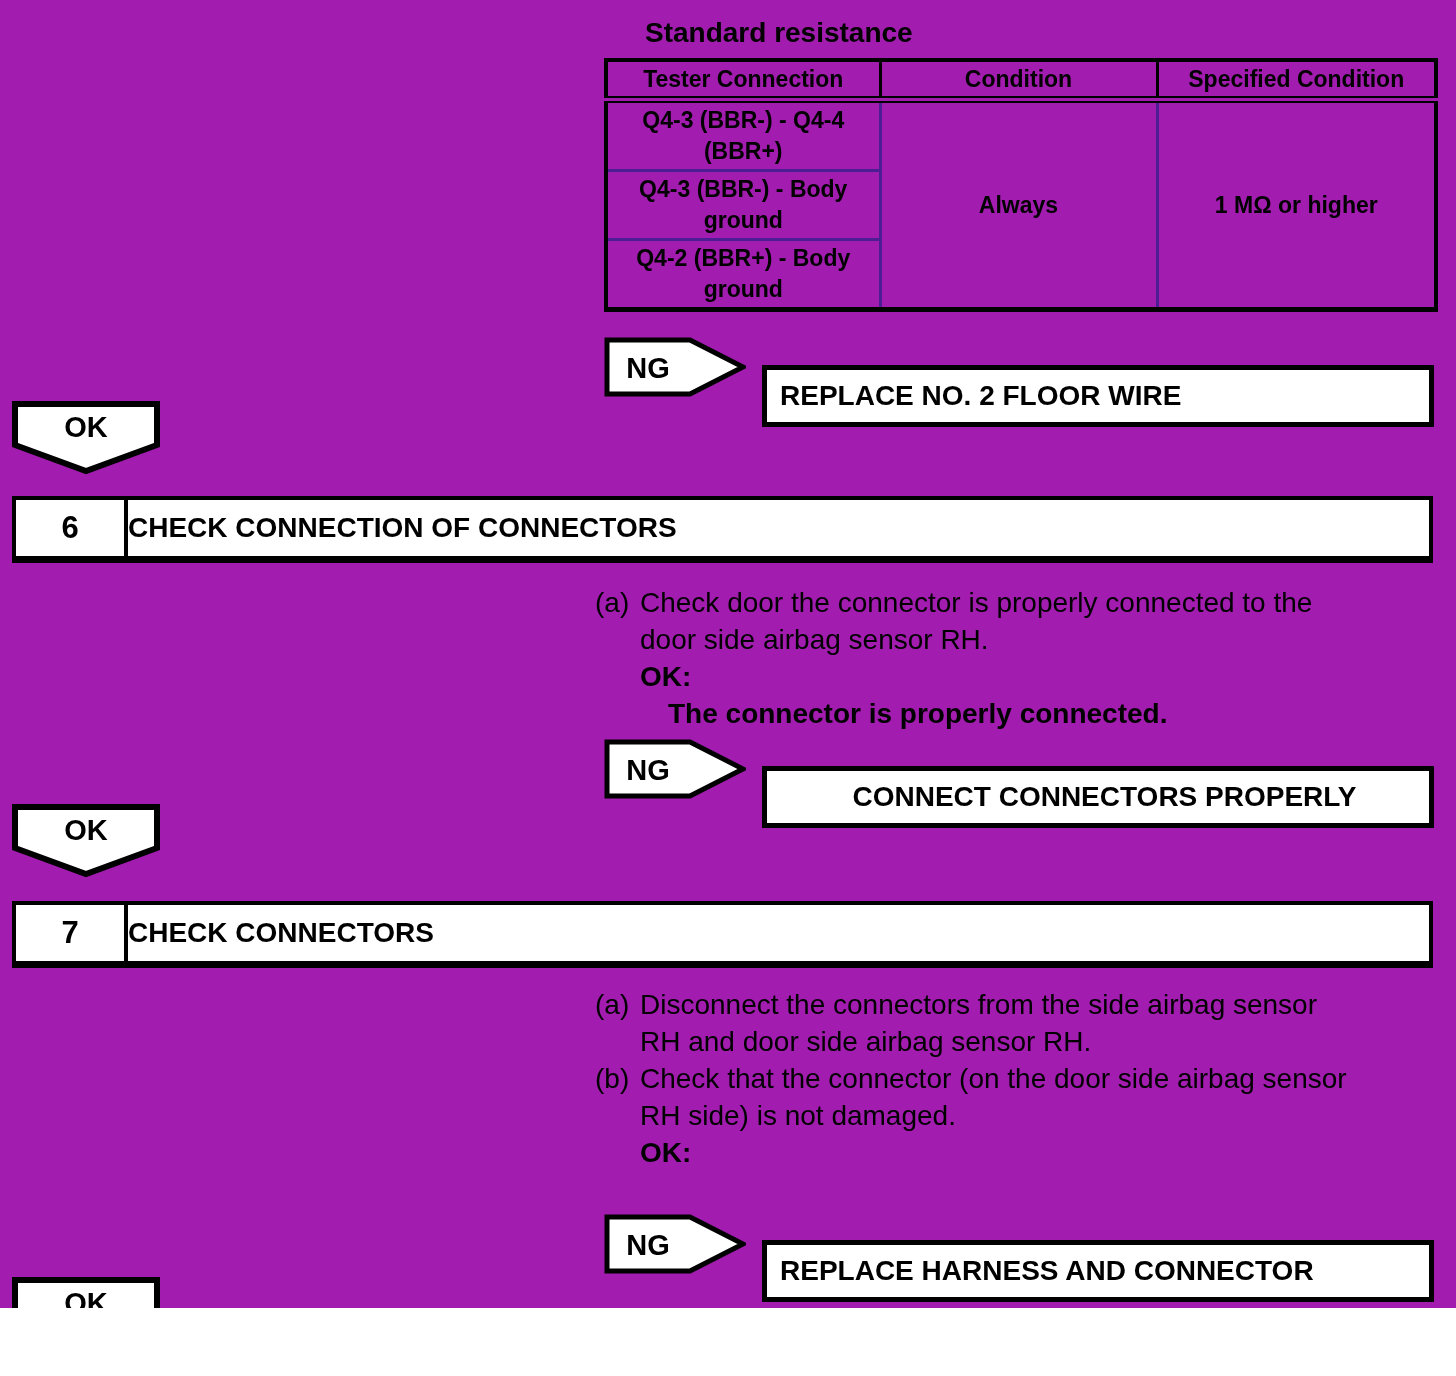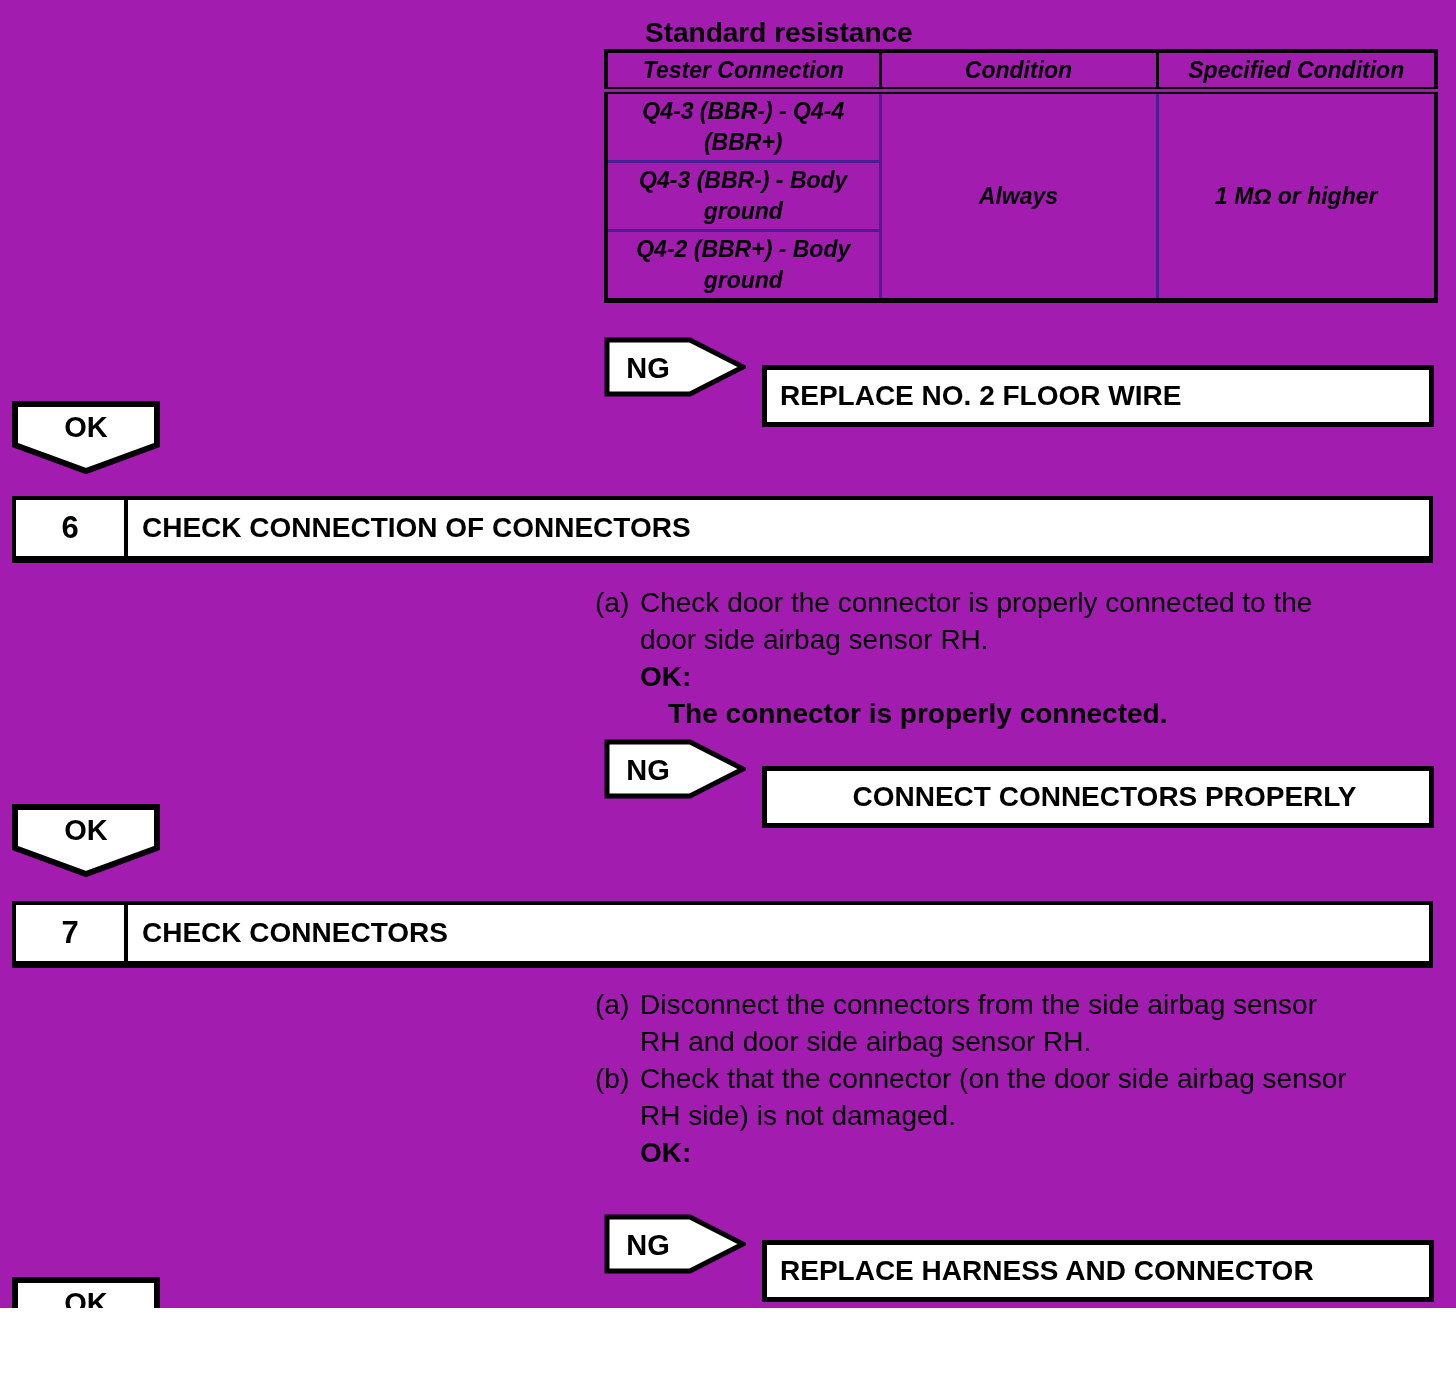--- a/index.html
+++ b/index.html
@@ -15,24 +15,24 @@
   .abs { position: absolute; }
 
   
   .section-title {
     left: 645px; top: 17px;
     font-size: 28px; font-weight: bold;
   }
 
   
   table.spec {
-    position: absolute; left: 604px; top: 49px;
+    position: absolute; left: 604px; top: 58px;
     width: 830px;
     border-collapse: collapse; table-layout: fixed;
-    border: 4px solid #000; border-bottom: 5px solid #000; font-style: italic;
+    border: 4px solid #000; border-bottom: 5px solid #000;
   }
   table.spec th {
     border: 3px solid #000;
     border-bottom: 7px double #000;
     height: 34px;
     font-size: 23px; font-weight: bold; text-align: center;
     padding: 0 6px;
   }
   table.spec td {
     border: 3px solid #4c1d95;
@@ -66,21 +66,20 @@
   }
   .step-num {
     width: 108px; flex: none;
     border-right: 4px solid #000;
     display: flex; align-items: center; justify-content: center;
     font-size: 31px; font-weight: bold;
   }
   .step-title {
     flex: 1;
     display: flex; align-items: center;
-    padding-left: 14px;
     font-size: 28px; font-weight: bold; white-space: nowrap;
   }
 
   
   .para {
     left: 595px; width: 845px;
     font-size: 28px; line-height: 37px; font-weight: normal;
   }
   .pline { display: flex; white-space: nowrap; }
   .plabel { width: 45px; flex: none; }

